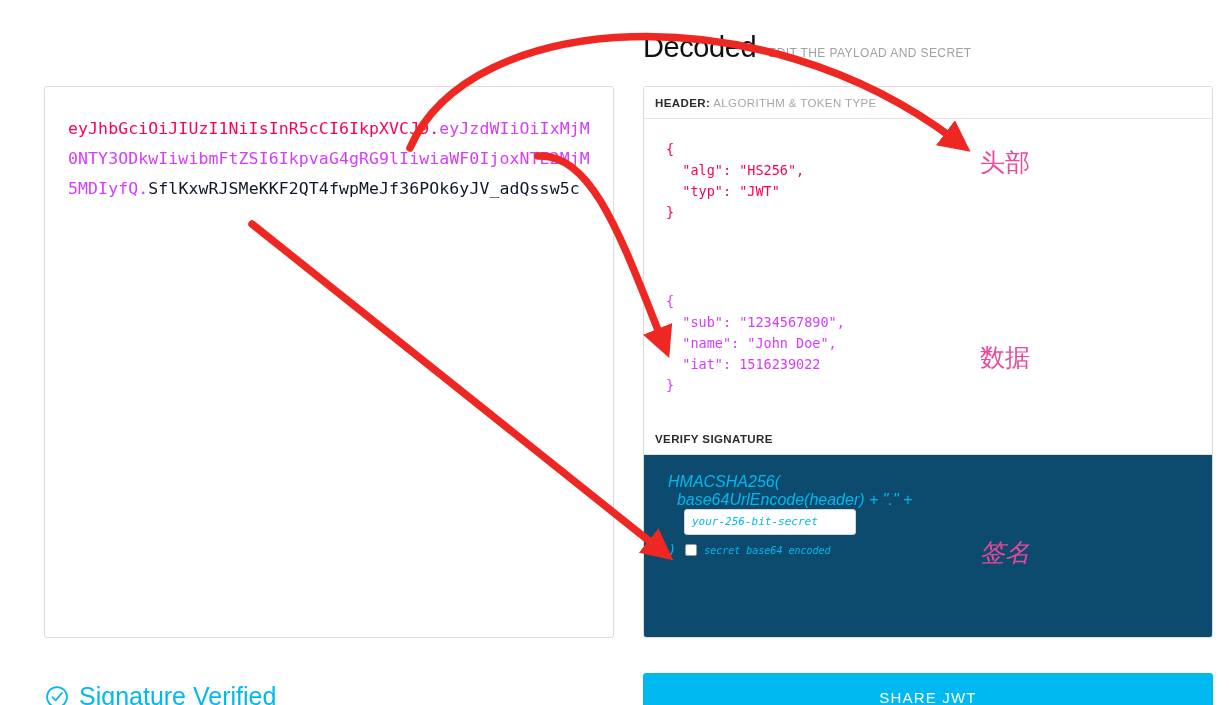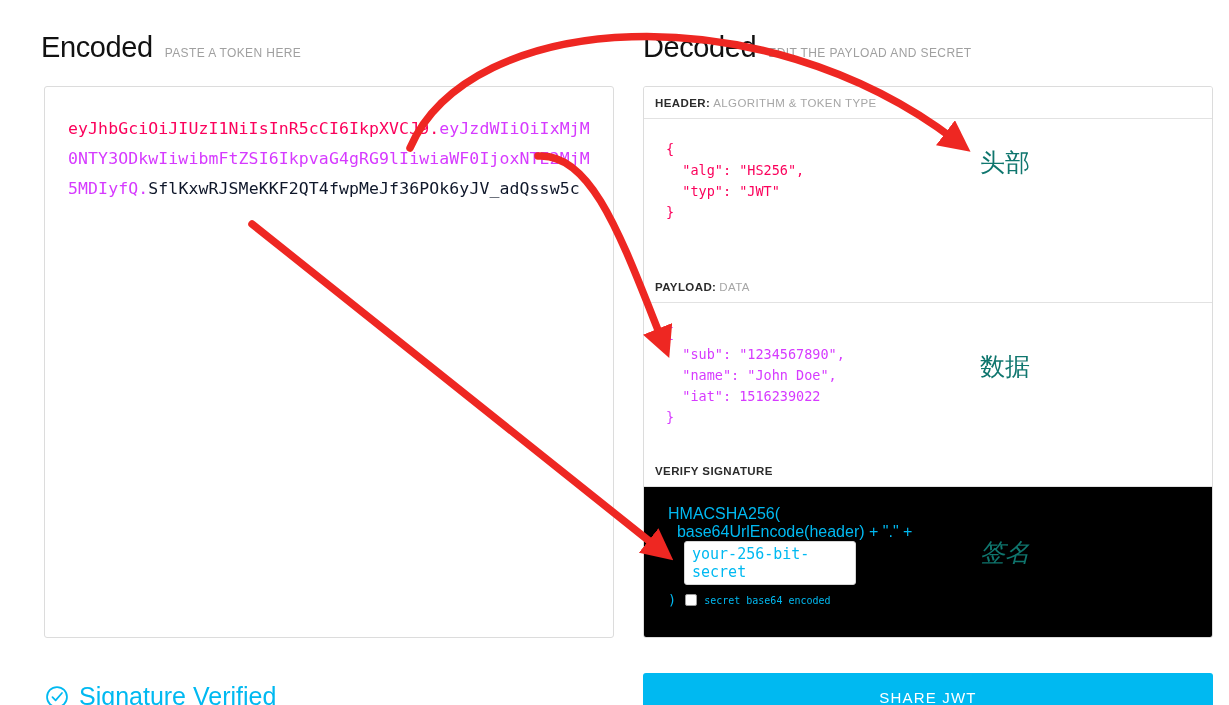--- a/index.html
+++ b/index.html
@@ -61,27 +61,27 @@
   }
   .sec-label .muted { color: #a6a6a6; font-weight: normal; margin-left: 3px; }
   .sec-body {
     font-family: "DejaVu Sans Mono", monospace;
     font-size: 13.5px; line-height: 21px;
     padding: 20px 0 18px 22px;
     white-space: pre;
   }
   #sec-header-body  { color: #fb015b; height: 152px; background:#fff; }
   #sec-payload-body { color: #d63aff; height: 152px; background:#fff; }
-  #sec-sign-body    { color: #00b9f1; background: #000000; height: 184px;
-                      padding: 18px 0 0 24px; }
+  #sec-sign-body    { color: #00b9f1; background: #0c4a6e; height: 184px;
+                      padding: 18px 0 0 24px; font-style: italic; }
 
   .sig-line { white-space: pre; }
   #secret-input {
     font-family: "DejaVu Sans Mono", monospace;
-    font-size: 15px; color: #00b9f1;
+    font-size: 11px; color: #00b9f1;
     background: #fff; border: 1px solid #d5d5d5; border-radius: 3px;
     padding: 3px 7px; width: 172px; outline: none;
     margin-left: 16px; display: inline-block; line-height: 18px;
   }
   #sig-close-row { display: flex; align-items: center; margin-top: 7px; }
   #sig-paren { color: #00b9f1; font-family:"DejaVu Sans Mono", monospace; font-size:13.5px; }
   #b64-checkbox {
     width: 12px; height: 12px; border: 1px solid #9a9a9a; border-radius: 2px;
     background: #fff; margin: 0 7px 0 9px; display: inline-block;
   }
@@ -104,60 +104,53 @@
     text-transform: uppercase;
   }
 
   
   #annotations {
     position: absolute; left: 0; top: 0;
     width: 1229px; height: 705px; pointer-events: none;
   }
   .cn-note {
     position: absolute;
-    color: #0f766e; font-size: 25px;
+    color: #ec4899; font-size: 25px;
     font-family: "DejaVu Sans", sans-serif;
     white-space: nowrap;
   }
   #note-header  { left: 980px; top: 146px; }
-  #note-payload { left: 980px; top: 350px; }
+  #note-payload { left: 980px; top: 341px; }
   #note-sign    { left: 980px; top: 536px; font-style: italic; }
 </style>
 </head>
 <body>
 
 <div id="root">
 
-  <div class="col-head" id="head-encoded">
-    <span class="title">Encoded</span>
-    <span class="sub">PASTE A TOKEN HERE</span>
-  </div>
 
   <div id="encoded-panel">
     <div id="encoded-token"><span class="seg-header">eyJhbGciOiJIUzI1NiIsInR5cCI6IkpXVCJ9</span><span class="seg-dot">.</span><span class="seg-payload">eyJzdWIiOiIxMjM0NTY3ODkwIiwibmFtZSI6IkpvaG4gRG9lIiwiaWF0IjoxNTE2MjM5MDIyfQ</span><span class="seg-dot2">.</span><span class="seg-sig">SflKxwRJSMeKKF2QT4fwpMeJf36POk6yJV_adQssw5c</span></div>
   </div>
 
   <div class="col-head" id="head-decoded">
     <span class="title">Decoded</span>
     <span class="sub">EDIT THE PAYLOAD AND SECRET</span>
   </div>
 
   <div id="decoded-panel">
 
     <div class="sec-label">
       <span>HEADER:</span><span class="muted">ALGORITHM &amp; TOKEN TYPE</span>
     </div>
     <div class="sec-body" id="sec-header-body">{
   "alg": "HS256",
   "typ": "JWT"
 }</div>
 
-    <div class="sec-label">
-      <span>PAYLOAD:</span><span class="muted">DATA</span>
-    </div>
     <div class="sec-body" id="sec-payload-body">{
   "sub": "1234567890",
   "name": "John Doe",
   "iat": 1516239022
 }</div>
 
     <div class="sec-label">
       <span>VERIFY SIGNATURE</span>
     </div>
     <div id="sec-sign-body">

